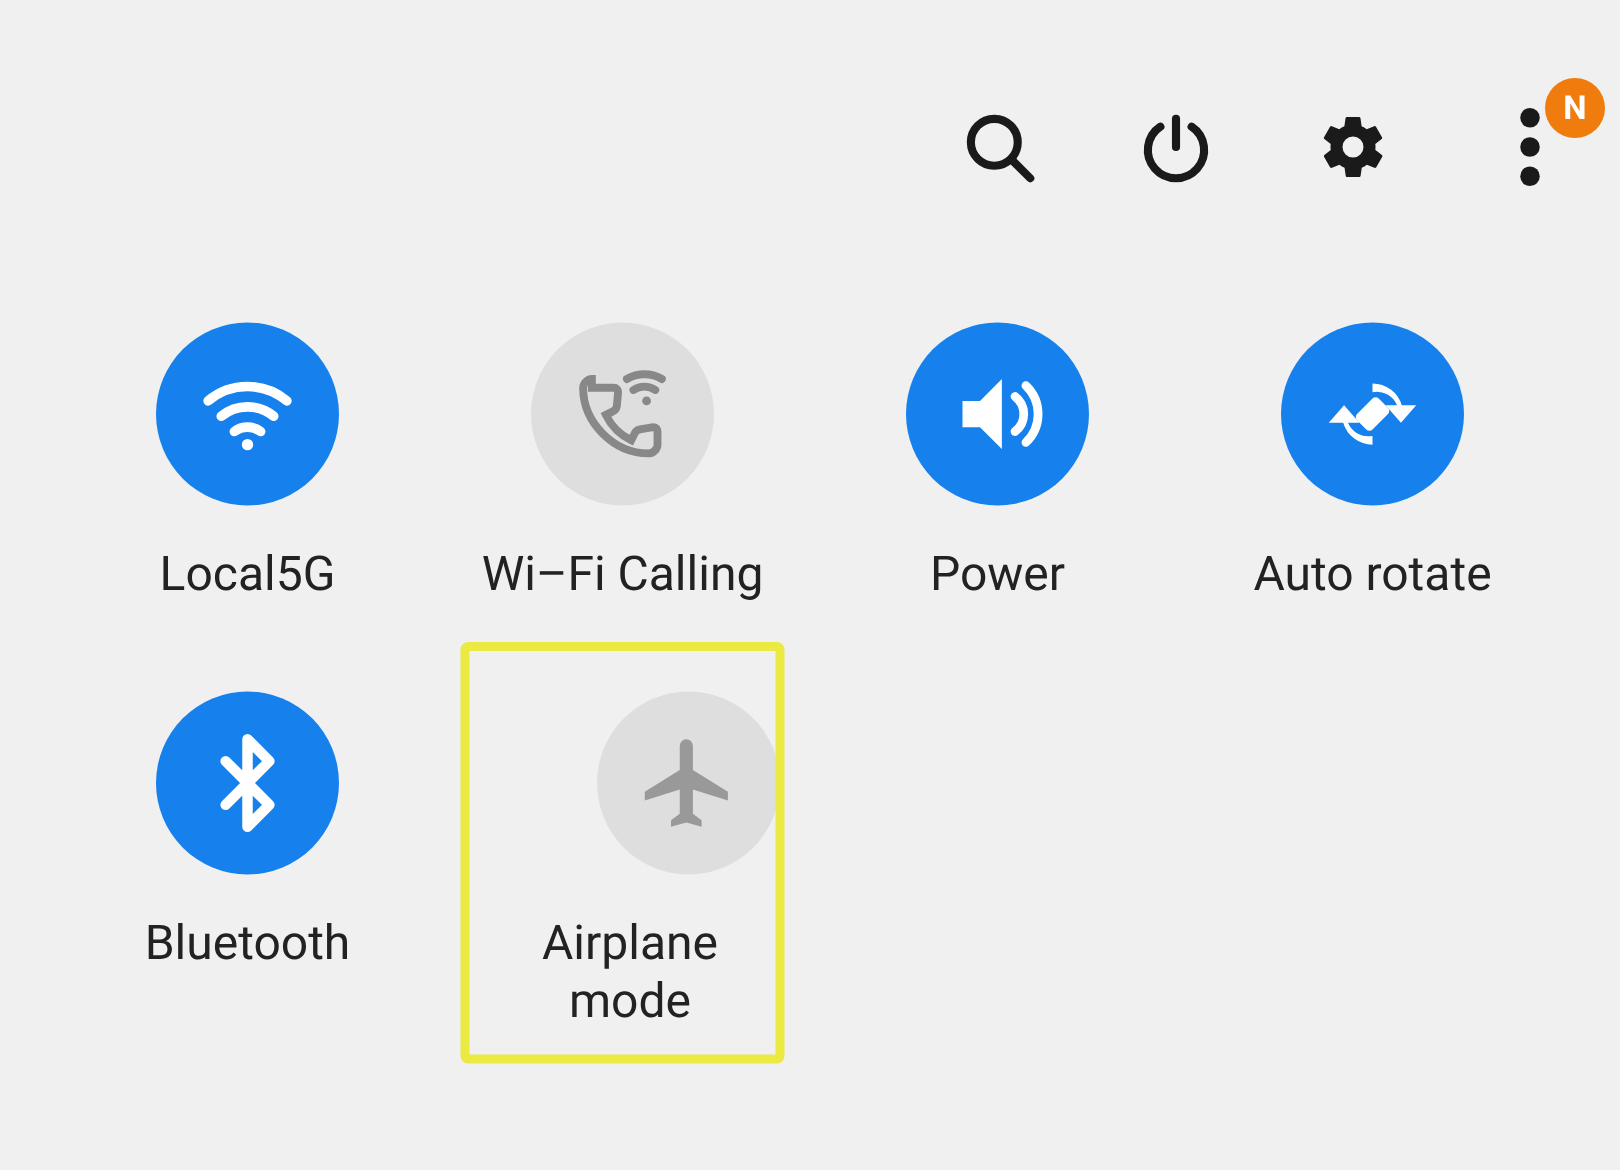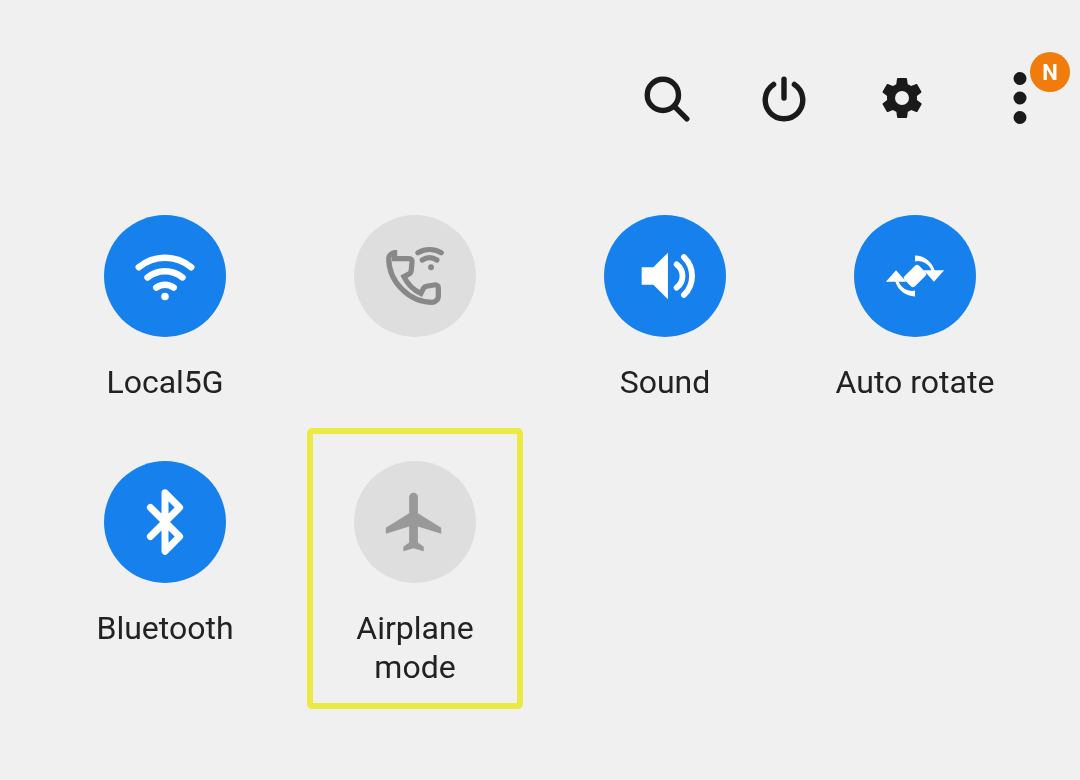--- a/index.html
+++ b/index.html
@@ -57,20 +57,21 @@
       flex-direction: column;
       align-items: center;
       text-align: center;
     }
     .tile.highlight {
       outline: 6px solid #eaea43;
       outline-offset: -3px;
       padding: 30px 0 20px 0;
       margin-top: -30px;
       border-radius: 2px;
+      align-items: flex-end;
     }
     .tile-icon {
       width: 122px;
       height: 122px;
       border-radius: 50%;
       display: flex;
       align-items: center;
       justify-content: center;
     }
     .tile-icon.active {
@@ -143,31 +144,32 @@
 
   <div class="tile">
     <div class="tile-icon inactive">
       <svg width="70" height="70" viewBox="0 0 24 24" fill="none" stroke="#888" stroke-width="1.8" stroke-linecap="round">
           <path d="M14 4a8 8 0 0 1 8 0" transform="translate(-1,0)"></path>
           <path d="M15.5 6.5a4.5 4.5 0 0 1 5 0" transform="translate(-1,0)"></path>
           <circle cx="17.5" cy="9" r="1" fill="#888" stroke="none"></circle>
           <path d="M5 4c-1 0-2 1-2 2 0 8 7 15 15 15 1 0 2-1 2-2v-3c0-.6-.4-1-1-1l-3 .5c-.5.1-1 .4-1.2.9l-.8 1.6c-2.5-1.2-4.6-3.3-5.8-5.8l1.6-.8c.5-.2.8-.7.9-1.2L11 7c0-.6-.4-1-1-1H5z" fill="none"></path>
         </svg>
     </div>
+    <div class="tile-label">Wi–Fi Calling</div>
   </div>
 
   <div class="tile">
     <div class="tile-icon active">
       <svg width="70" height="70" viewBox="0 0 24 24" fill="#fff">
           <path d="M4 9v6h4l5 5V4L8 9H4z"></path>
           <path d="M16 8a5 5 0 0 1 0 8" fill="none" stroke="#fff" stroke-width="2" stroke-linecap="round"></path>
           <path d="M18.5 5.5a9 9 0 0 1 0 13" fill="none" stroke="#fff" stroke-width="2" stroke-linecap="round"></path>
         </svg>
     </div>
-    <div class="tile-label">Sound</div>
+    <div class="tile-label">Power</div>
   </div>
 
   <div class="tile">
     <div class="tile-icon active">
       <svg width="70" height="70" viewBox="0 0 24 24" fill="#fff">
           <path d="M12 5a7 7 0 0 1 6.7 5H22l-3.5 4L15 10h2.6A5 5 0 0 0 12 7V5zm0 14a7 7 0 0 1-6.7-5H2l3.5-4L9 14H6.4A5 5 0 0 0 12 17v2z"></path>
           <rect x="9.5" y="8.5" width="5" height="7" rx="1" transform="rotate(45 12 12)"></rect>
         </svg>
     </div>
     <div class="tile-label">Auto rotate</div>

